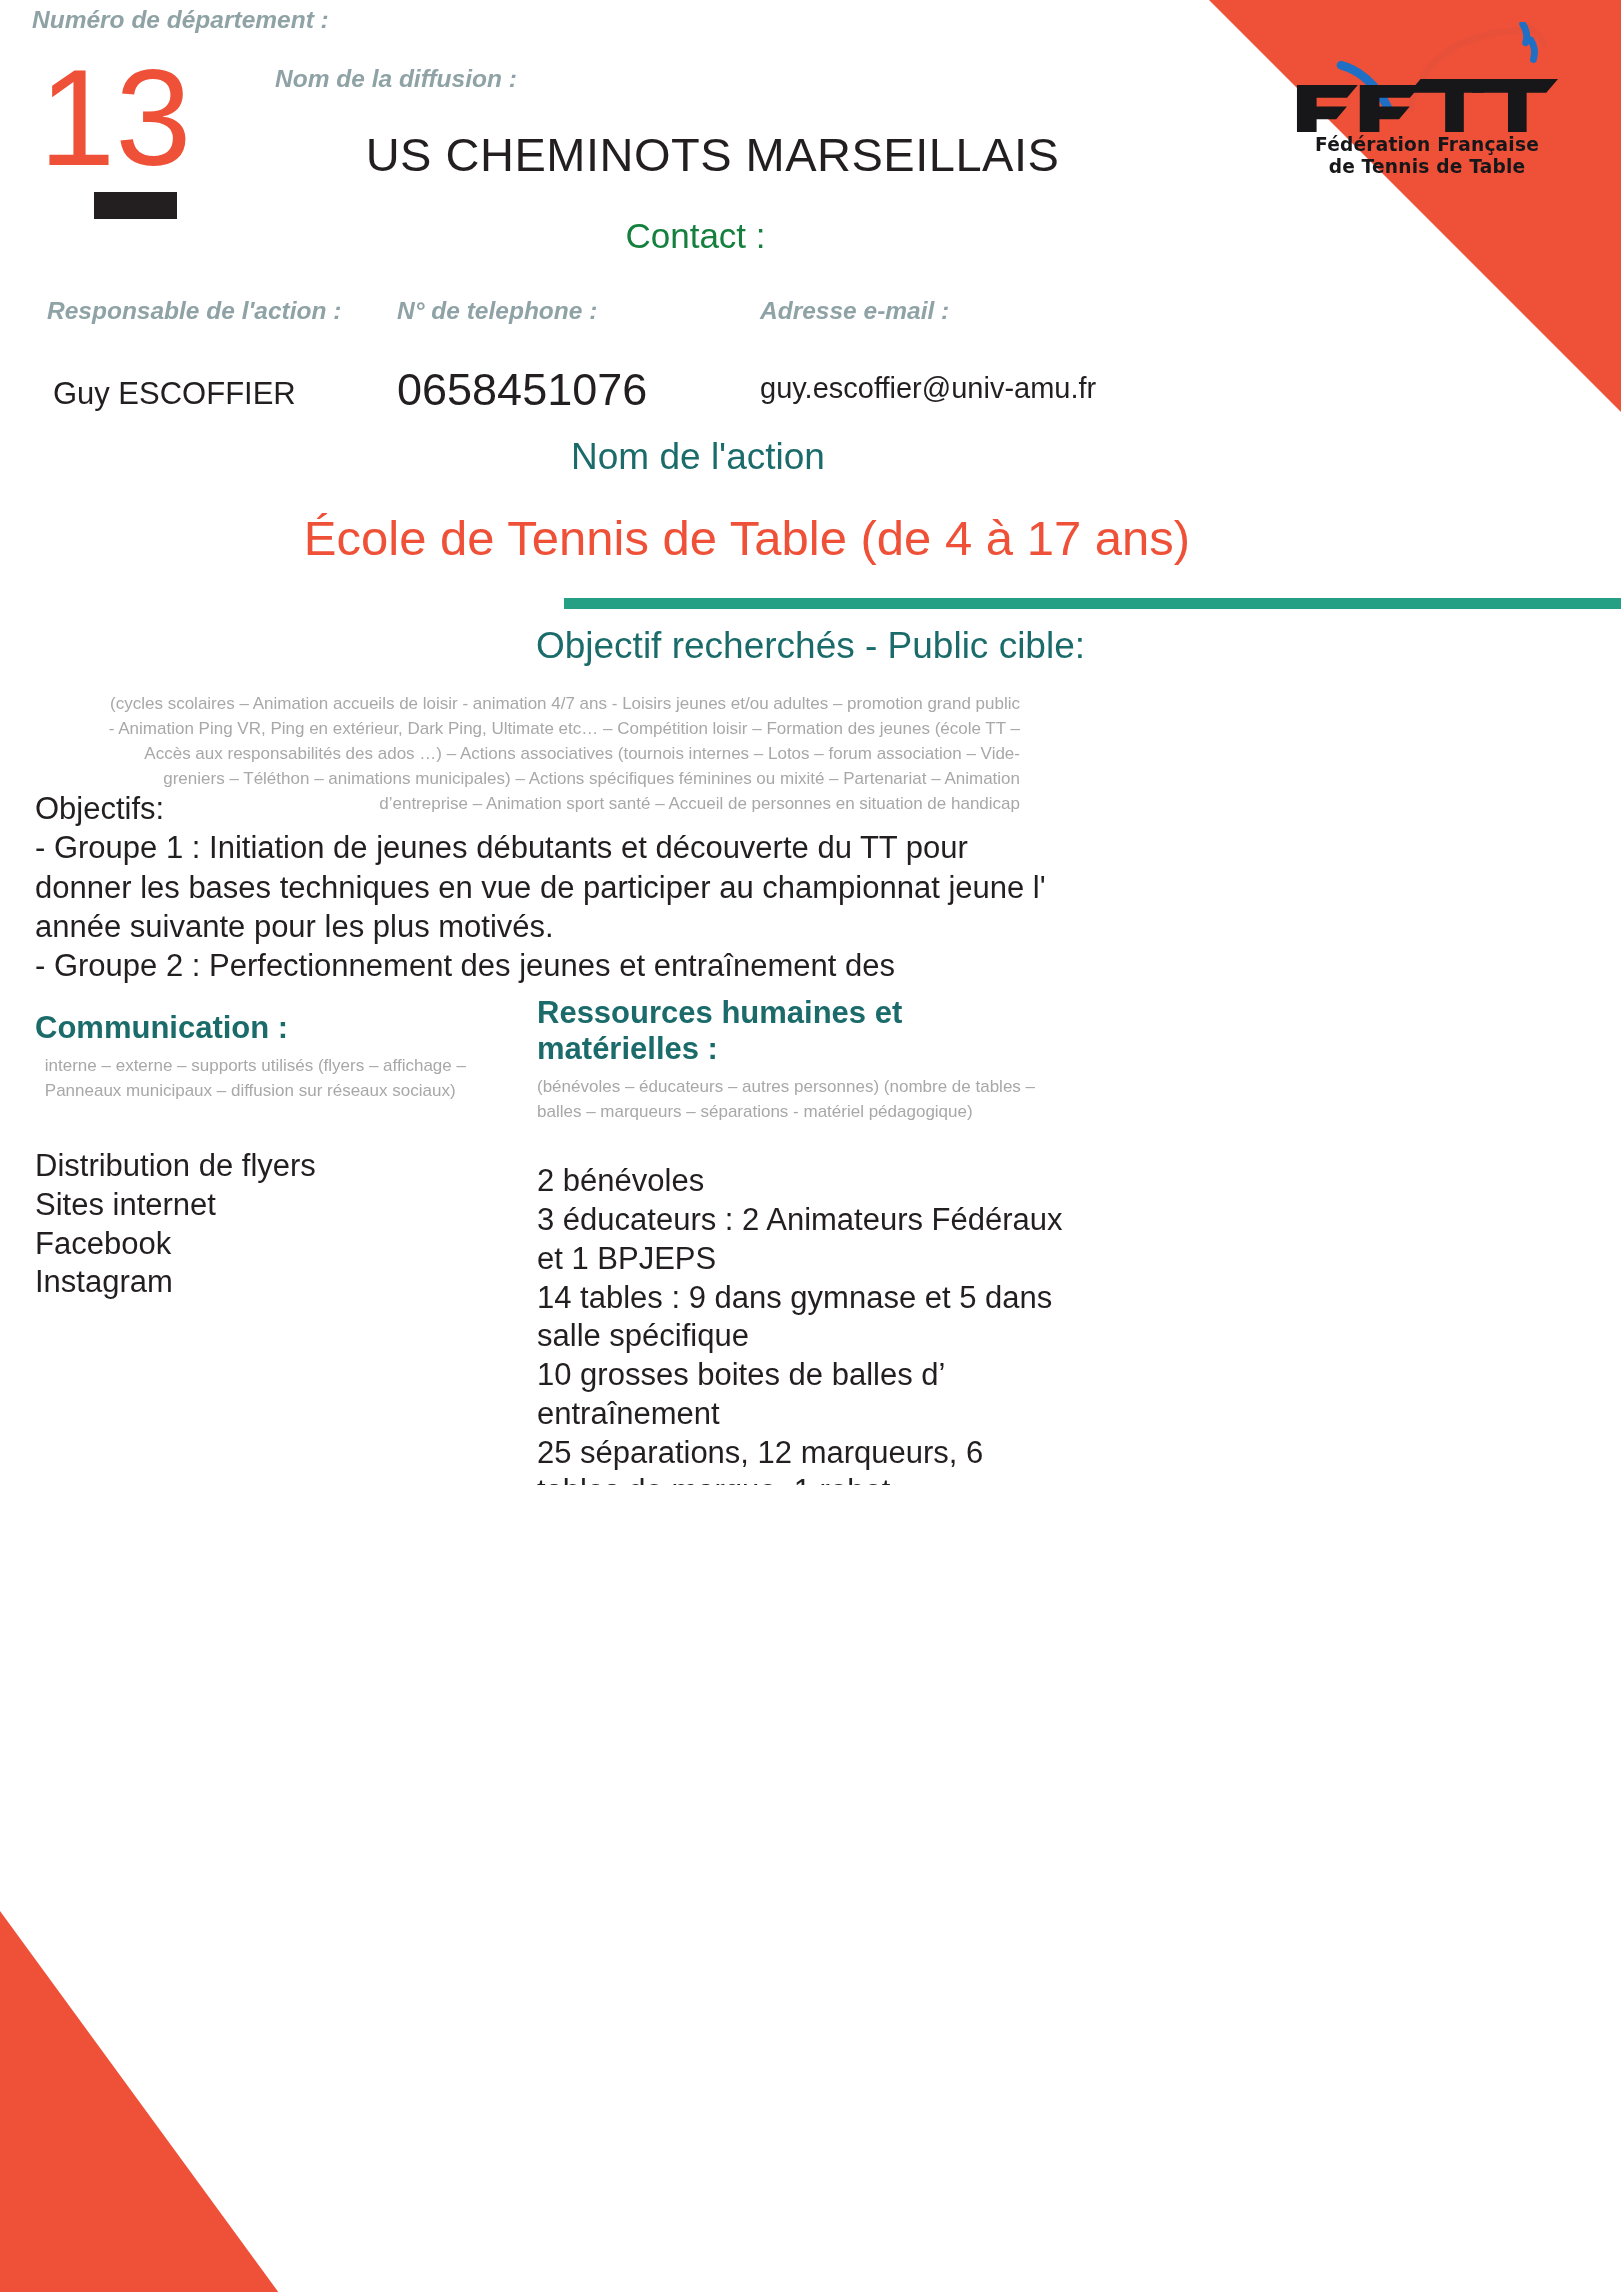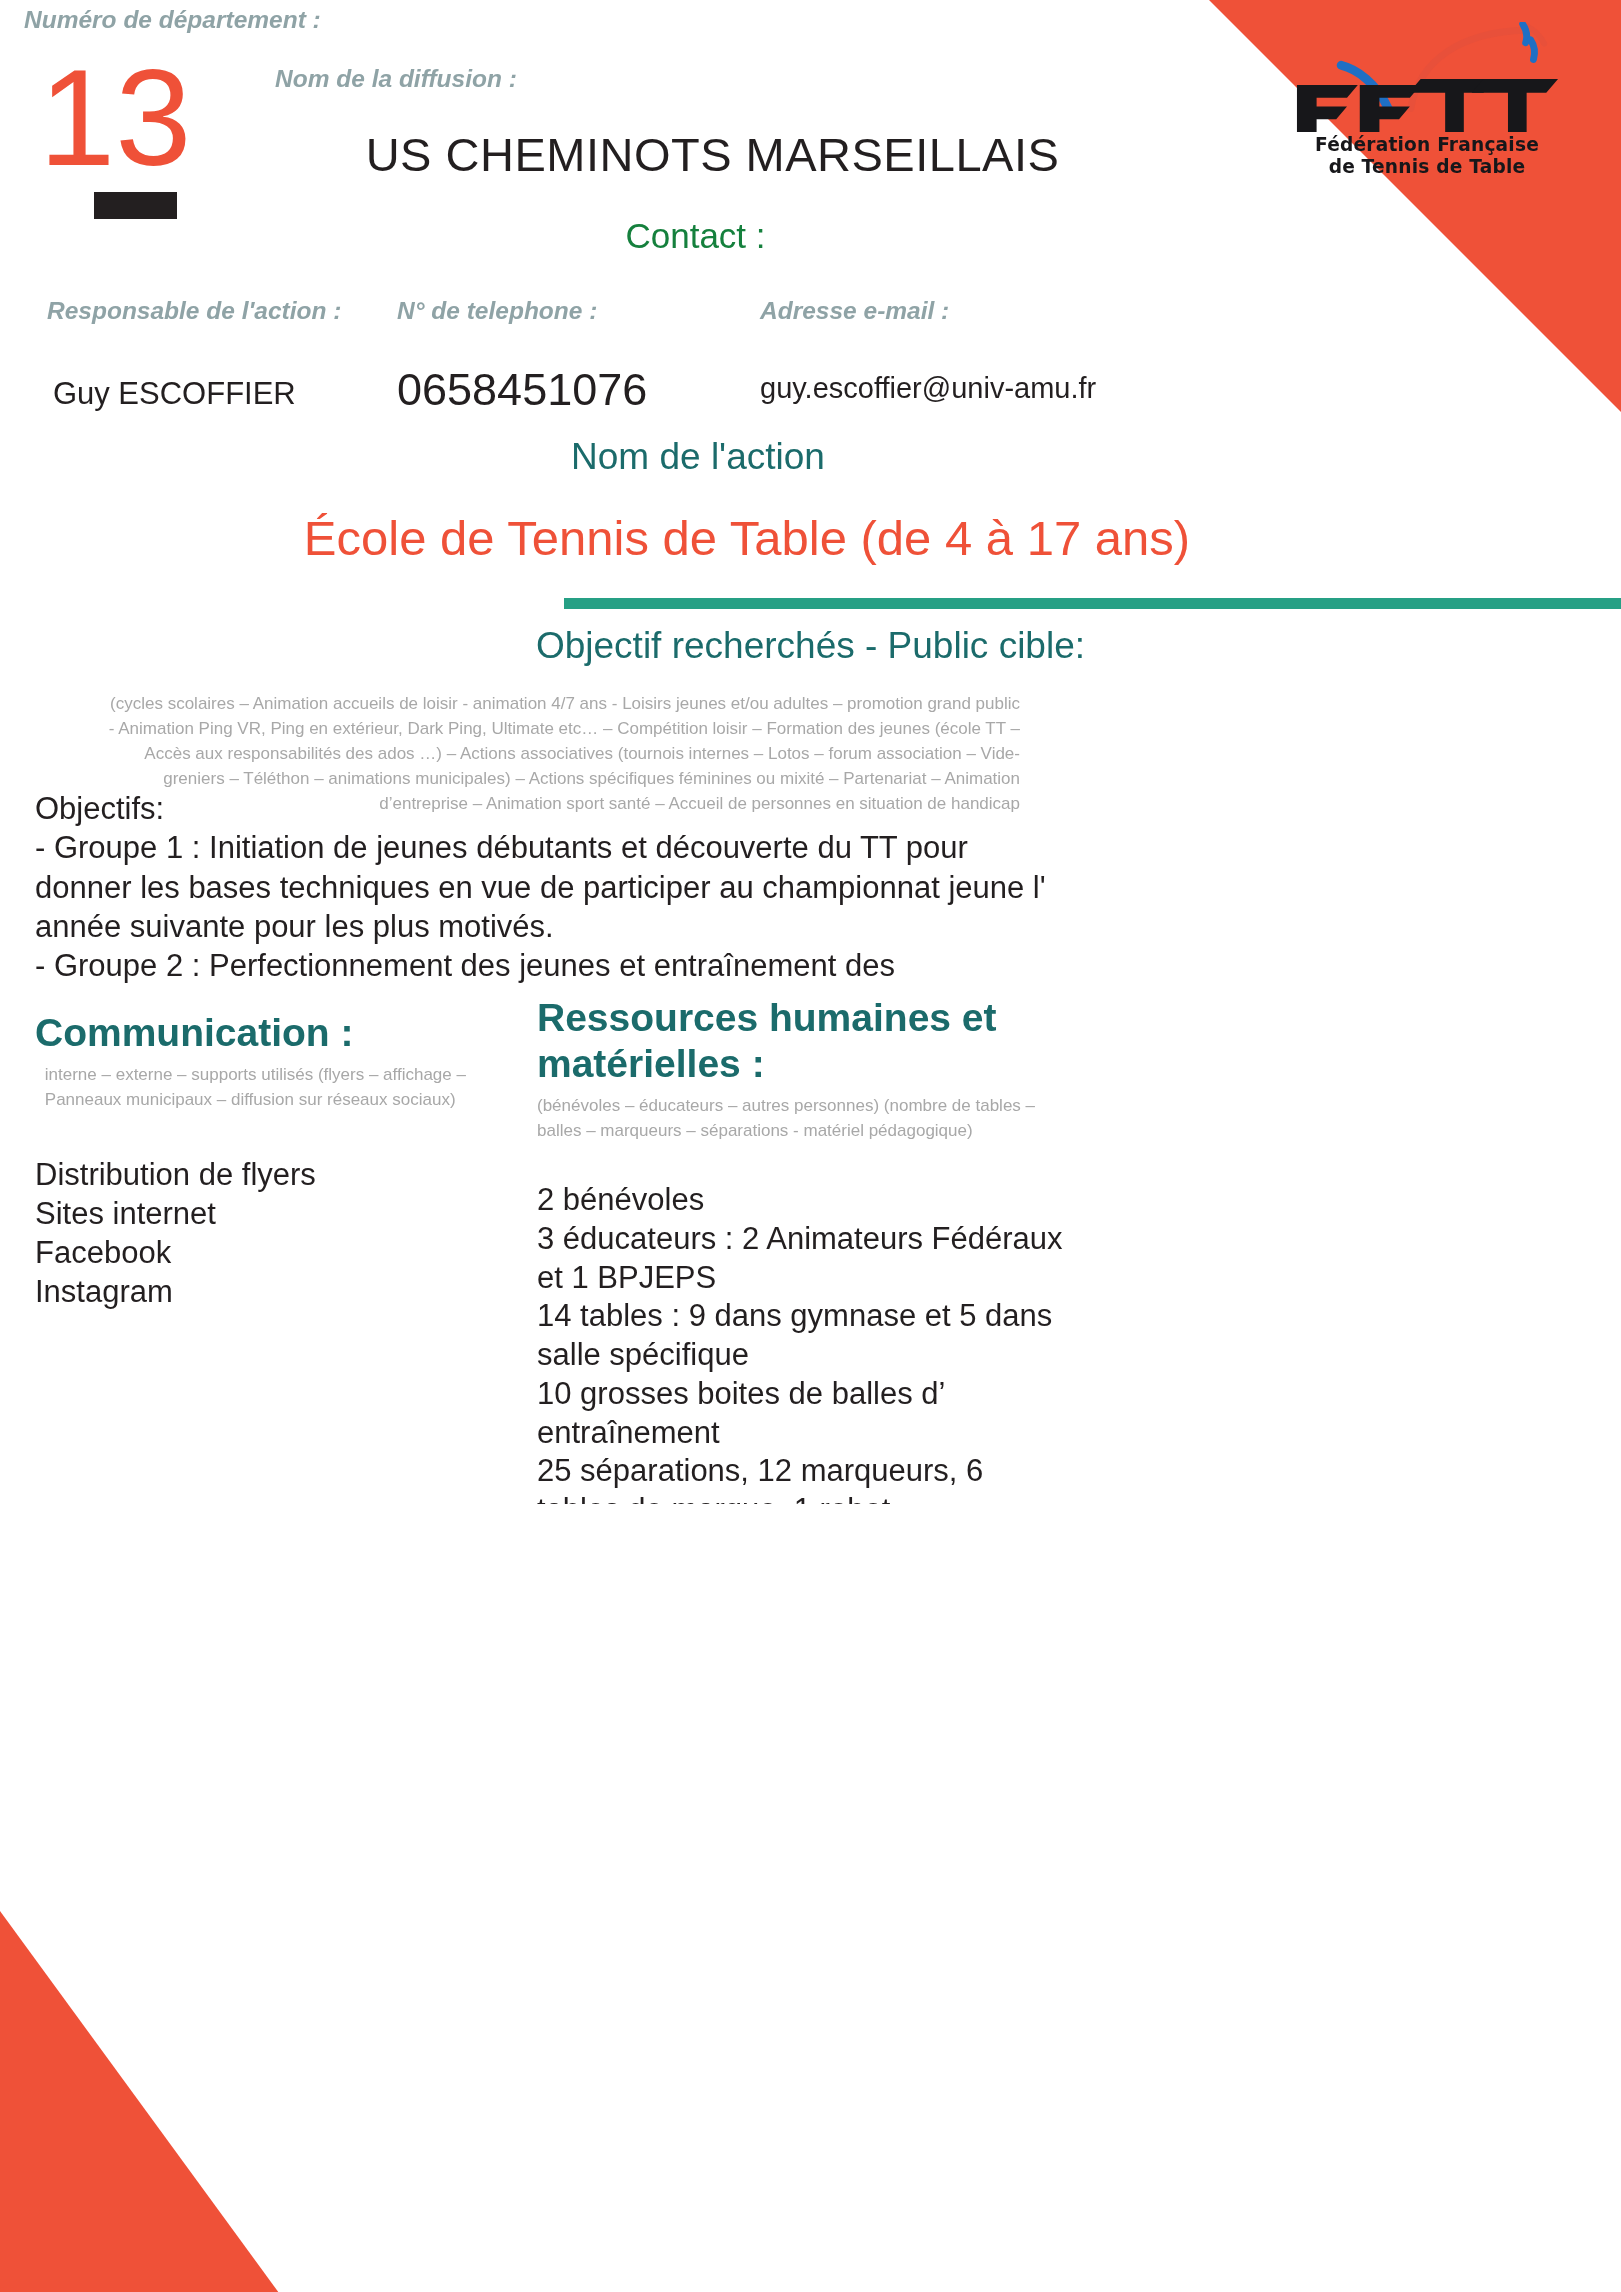--- a/index.html
+++ b/index.html
@@ -47,21 +47,21 @@
     font-style:italic; font-weight:600;
     color:#8fa3a6; font-size:24.5px;
     font-family:"Liberation Sans", sans-serif;
   }
   .tiny {
     font-size:17px; line-height:1.47; color:#a8a8a8;
     font-family:"Liberation Sans", sans-serif;
   }
 
   
-  #dept-label { position:absolute; left:24px;  top:5.9px;   z-index:2; }
+  #dept-label { position:absolute; left:32px;  top:5.9px;   z-index:2; }
   #dept-number {
     position:absolute; left:39px; top:49px; z-index:2;
     font-size:137px; line-height:1; color:#ef5138; font-weight:400;
     font-family:"Liberation Sans", sans-serif;
   }
   #dept-bar {
     position:absolute; left:94px; top:192px; z-index:2;
     width:83px; height:27.4px; background:#231f20;
   }
 
@@ -122,21 +122,21 @@
     position:absolute; left:35px; width:1019px; top:789px; z-index:2;
     font-size:31px; line-height:1.27; color:#231f20;
     max-height:194px; overflow:hidden;
   }
   #obj-body p { margin:0; }
 
   
   #col-communication { position:absolute; left:35px; top:1010px; width:480px; z-index:2; }
   #col-ressources    { position:absolute; left:537px; top:995px; width:529px; z-index:2; }
 
-  .sec-title { font-size:39px; color:#1b6b6b; line-height:1.17; margin:0; }
+  .sec-title { font-size:31px; color:#1b6b6b; line-height:1.17; margin:0; }
   .sec-hint  { margin:7.8px 0 0 0; }
   #hint-communication { padding-left:9.8px; }
   .sec-body { font-size:31px; line-height:1.25; color:#231f20; margin-top:37px; }
   .sec-body p { margin:0; }
   #body-communication { margin-top:43px; }
   #body-ressources { max-height:323px; overflow:hidden; }
 </style>
 </head>
 <body>
 

